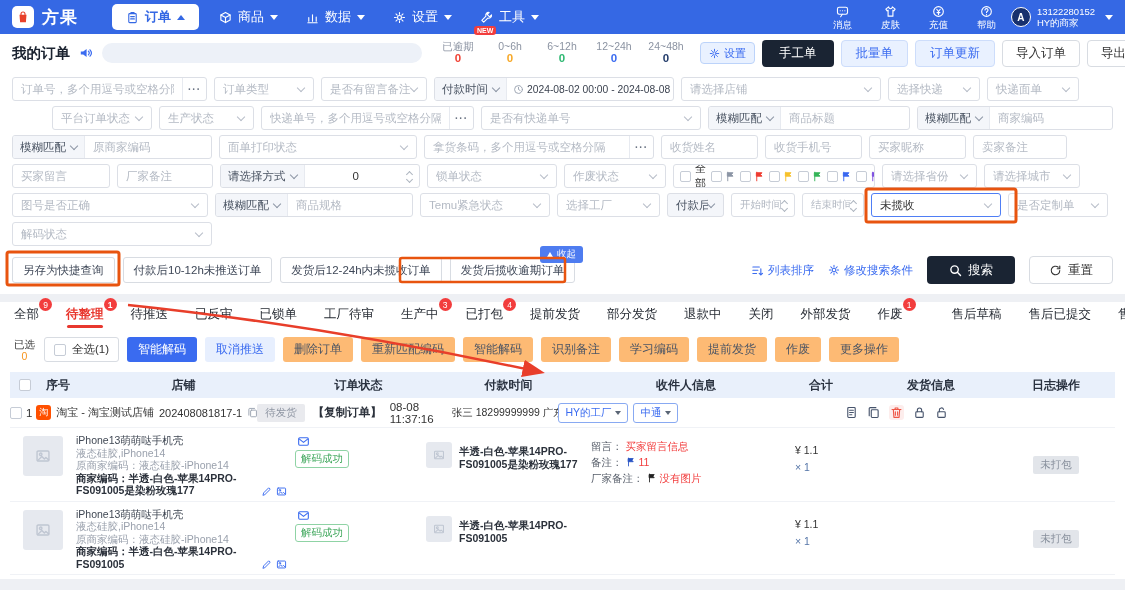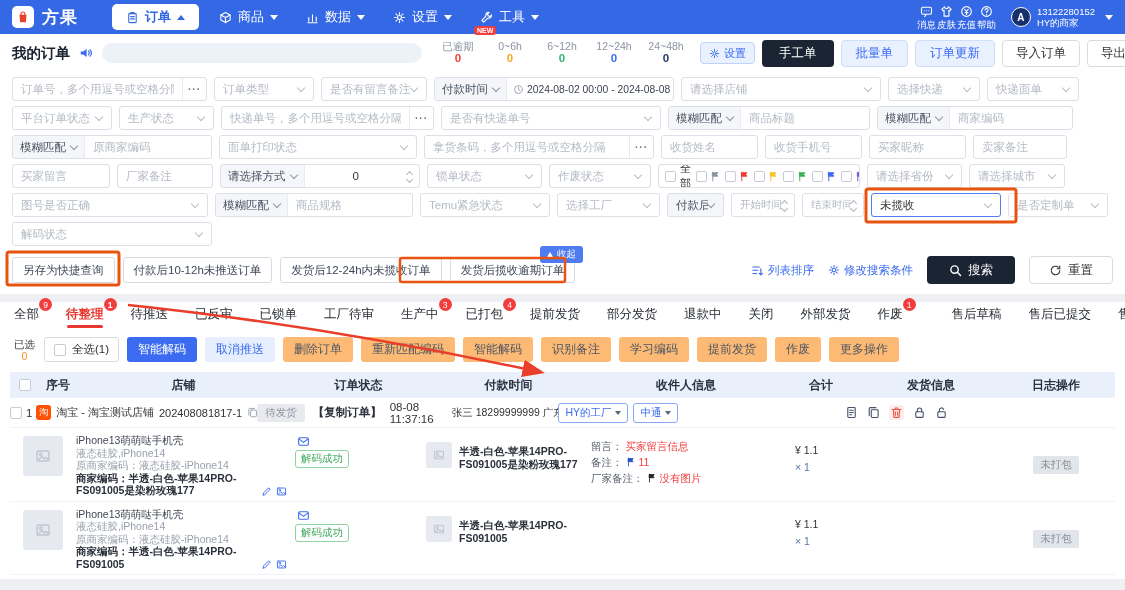--- a/index.html
+++ b/index.html
@@ -183,21 +183,21 @@
           <svg width="13" height="13" viewBox="0 0 14 14" fill="none" stroke="currentColor" stroke-width="1.2" stroke-linecap="round" stroke-linejoin="round">
             <path d="M9.8 1.6a3 3 0 0 0-3.4 4L2 10l2 2 4.4-4.4a3 3 0 0 0 4-3.4L10.3 6.3 7.7 3.7z"></path>
           </svg>
         </span>
         <span>工具</span>
         <span class="caret"></span>
         <span class="new-badge">NEW</span>
       </div>
     </div>
   <div class="nav-right">
-    <div id="nav-quick" style="display:flex;align-items:center;gap:1px">
+    <div id="nav-quick" style="display:flex;align-items:center;gap:29px">
         <div class="nav-q">
           <span class="ic ">
             <svg width="13" height="13" viewBox="0 0 14 14" fill="none" stroke="currentColor" stroke-width="1.2" stroke-linecap="round" stroke-linejoin="round">
               <rect x="1.6" y="2.4" width="10.8" height="7.6" rx="1.8"></rect>
               <path d="M5 12.6l1.8-2.6M4.5 6.2h.1M7 6.2h.1M9.5 6.2h.1"></path>
             </svg>
           </span>
           <span>消息</span>
         </div>
         <div class="nav-q">
@@ -322,21 +322,21 @@
         <div class="fc " style="width: 92px;">
           <span class="ph">选择快递</span>
           <span class="chev"></span>
         </div>
         <div class="fc " style="width: 92px;">
           <span class="ph">快递面单</span>
           <span class="chev"></span>
         </div>
       </div>
       <div class="frow">
-        <div class="fc " style="width: 100px;">
+        <div class="fc " style="width: 100px; margin-left: 40px;">
           <span class="ph">平台订单状态</span>
           <span class="chev"></span>
         </div>
         <div class="fc " style="width: 95px;">
           <span class="ph">生产状态</span>
           <span class="chev"></span>
         </div>
         <div class="fc " style="width: 213px;">
           <input placeholder="快递单号，多个用逗号或空格分隔" style="">
           <span class="more">···</span>
@@ -400,21 +400,21 @@
           <span class="pre">
             <span>请选择方式</span>
             <span class="chev" style="border-color: rgb(141, 150, 165);"></span>
           </span>
           <span style="flex: 1 1 0%; text-align: center; color: rgb(51, 51, 51);">0</span>
           <span class="ud">
             <i class="up"></i>
             <i class="dn"></i>
           </span>
         </div>
-        <div class="fc " style="width: 115px;">
+        <div class="fc " style="width: 130px;">
           <span class="ph">锁单状态</span>
           <span class="chev"></span>
         </div>
         <div class="fc " style="width: 102px;">
           <span class="ph">作废状态</span>
           <span class="chev"></span>
         </div>
         <div class="fc flags-wrap" style="width: 202px;">
           <span class="cbx"></span>
           <span class="flag-all">全部</span>

